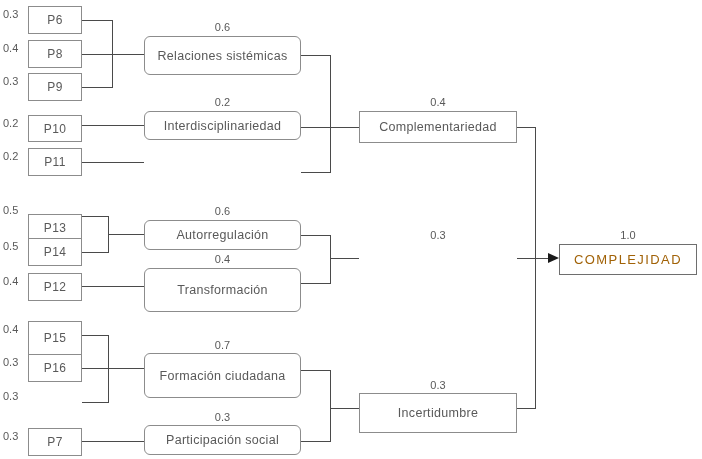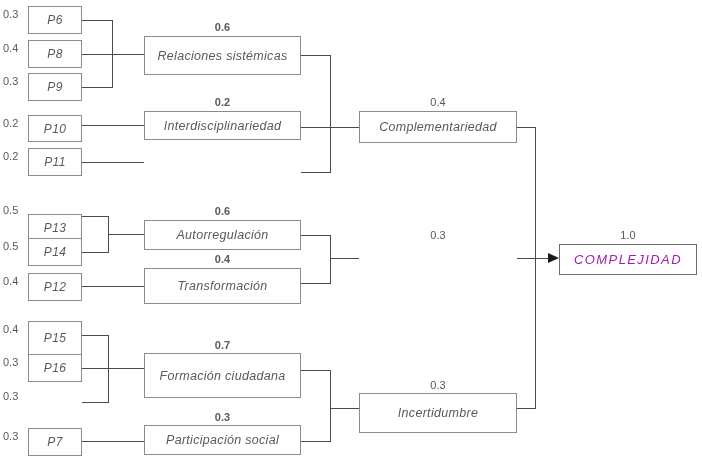--- a/index.html
+++ b/index.html
@@ -4,38 +4,38 @@
 <style>
   html,body { margin:0; padding:0; background:#ffffff; }
   .canvas {
     position:relative; width:702px; height:459px; background:#ffffff;
     font-family:"Liberation Sans","DejaVu Sans",sans-serif; overflow:hidden;
   }
   .box {
     position:absolute; box-sizing:border-box;
     border:1px solid #8c8c8c; background:#ffffff;
     display:flex; align-items:center; justify-content:center;
-    color:#595959; font-size:12.5px; letter-spacing:0.3px; white-space:nowrap;font-style:italic;
+    color:#595959; font-size:12.5px; letter-spacing:0.3px; white-space:nowrap;
   }
   .pbox { left:28px; width:54px; height:28px; font-size:12px; }
-  .cbox { left:144px; width:157px; }
+  .cbox { left:144px; width:157px;border-radius:6px; }
   .dbox { left:359px; width:158px; }
   .rootbox {
     left:559px; width:138px; height:31px;
-    border-color:#6e6e6e; color:#a21caf; font-size:13px; letter-spacing:1.4px;
+    border-color:#6e6e6e; color:#a16207; font-size:13px; letter-spacing:1.4px;
   }
   .wnum {
     position:absolute; left:3px; width:26px; height:14px;
     font-size:11px; color:#595959; line-height:14px;
   }
   .cnum {
     position:absolute; height:14px; text-align:center;
     font-size:11px; color:#595959; line-height:14px;
   }
-  .cnum.mid { left:144px; width:157px;font-weight:bold; }
+  .cnum.mid { left:144px; width:157px; }
   .cnum.dim { left:359px; width:158px; }
   .cnum.root { left:559px; width:138px; }
   .hl { position:absolute; height:1px; background:#4a4a4a; }
   .vl { position:absolute; width:1px; background:#4a4a4a; }
   .arrow {
     position:absolute; left:548px; top:253px; width:0; height:0;
     border-left:11px solid #1a1a1a;
     border-top:5.5px solid transparent; border-bottom:5.5px solid transparent;
   }
 </style>
@@ -72,21 +72,21 @@
   <div class="cnum mid" style="top:20px">0.6</div>
   <div class="cnum mid" style="top:95px">0.2</div>
   <div class="cnum mid" style="top:204px">0.6</div>
   <div class="cnum mid" style="top:252px">0.4</div>
   <div class="cnum mid" style="top:338px">0.7</div>
   <div class="cnum mid" style="top:410px">0.3</div>
 
   <div class="box cbox" style="top:36px;height:39px">Relaciones sistémicas</div>
   <div class="box cbox" style="top:111px;height:29px">Interdisciplinariedad</div>
   <div class="box cbox" style="top:220px;height:30px">Autorregulación</div>
-  <div class="box cbox" style="top:268px;height:36px">Transformación</div>
+  <div class="box cbox" style="top:268px;height:44px">Transformación</div>
   <div class="box cbox" style="top:353px;height:45px">Formación ciudadana</div>
   <div class="box cbox" style="top:425px;height:30px">Participación social</div>
 
   <div class="cnum dim" style="top:95px">0.4</div>
   <div class="cnum dim" style="top:228px">0.3</div>
   <div class="cnum dim" style="top:378px">0.3</div>
 
   <div class="box dbox" style="top:111px;height:32px">Complementariedad</div>
   <div class="box dbox" style="top:393px;height:40px">Incertidumbre</div>
 

